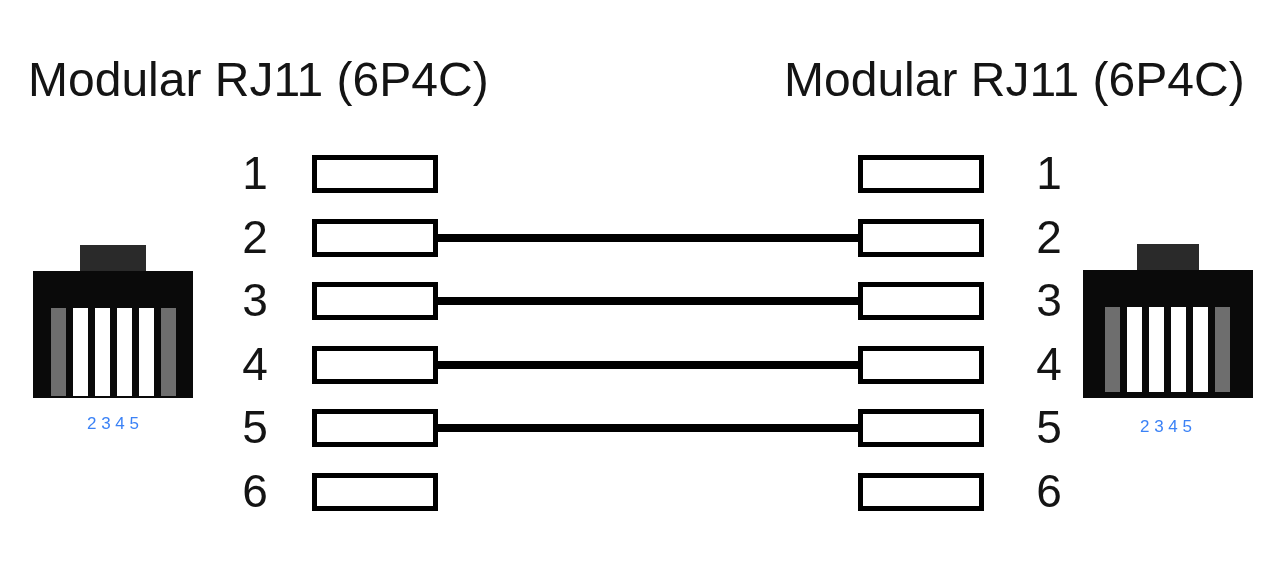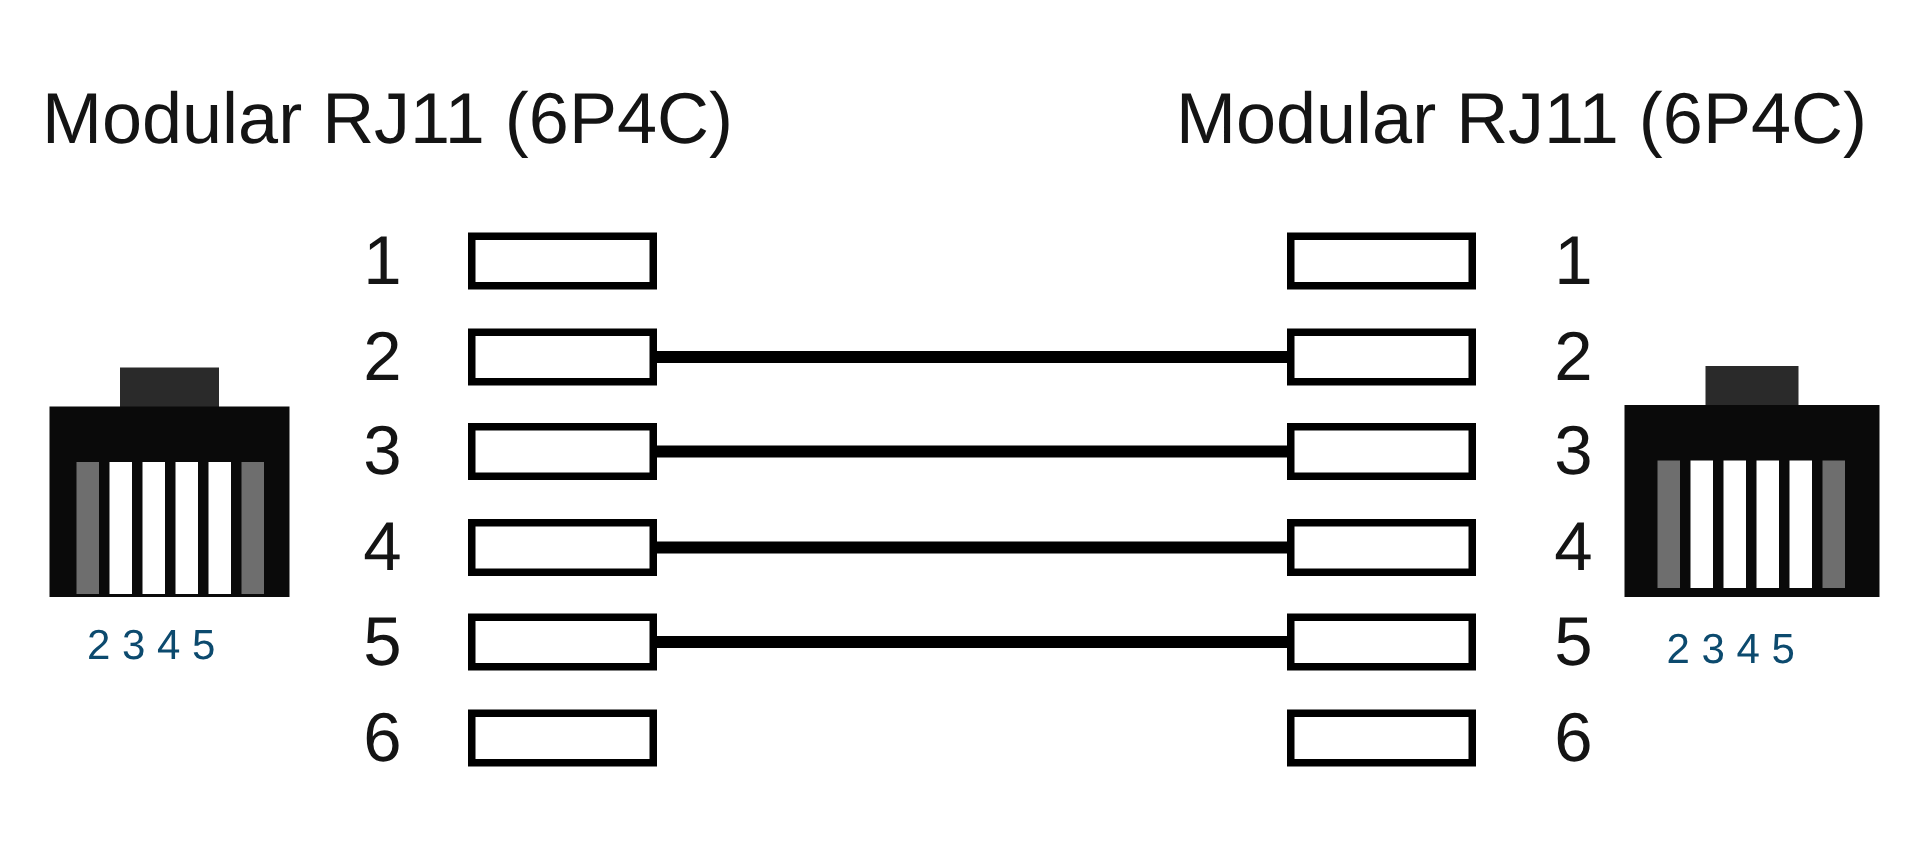--- a/index.html
+++ b/index.html
@@ -39,22 +39,23 @@
     position: absolute;
     height: 8px;
     background: #000000;
   }
   .jack-tab { position: absolute; }
   .jack-body { position: absolute; }
   .jack-slot { position: absolute; }
   .contacts-label {
     position: absolute;
     width: 110px;
-    font-size: 28px;
-    color: #0c4a6e;
+    text-align: center;
+    font-size: 17px;
+    color: #3b82f6;
     white-space: nowrap;
   }
 </style>
 </head>
 <body>
 
 <div id="canvas">
 
   <div class="title" style="left:28px;">Modular RJ11 (6P4C)</div>
 

